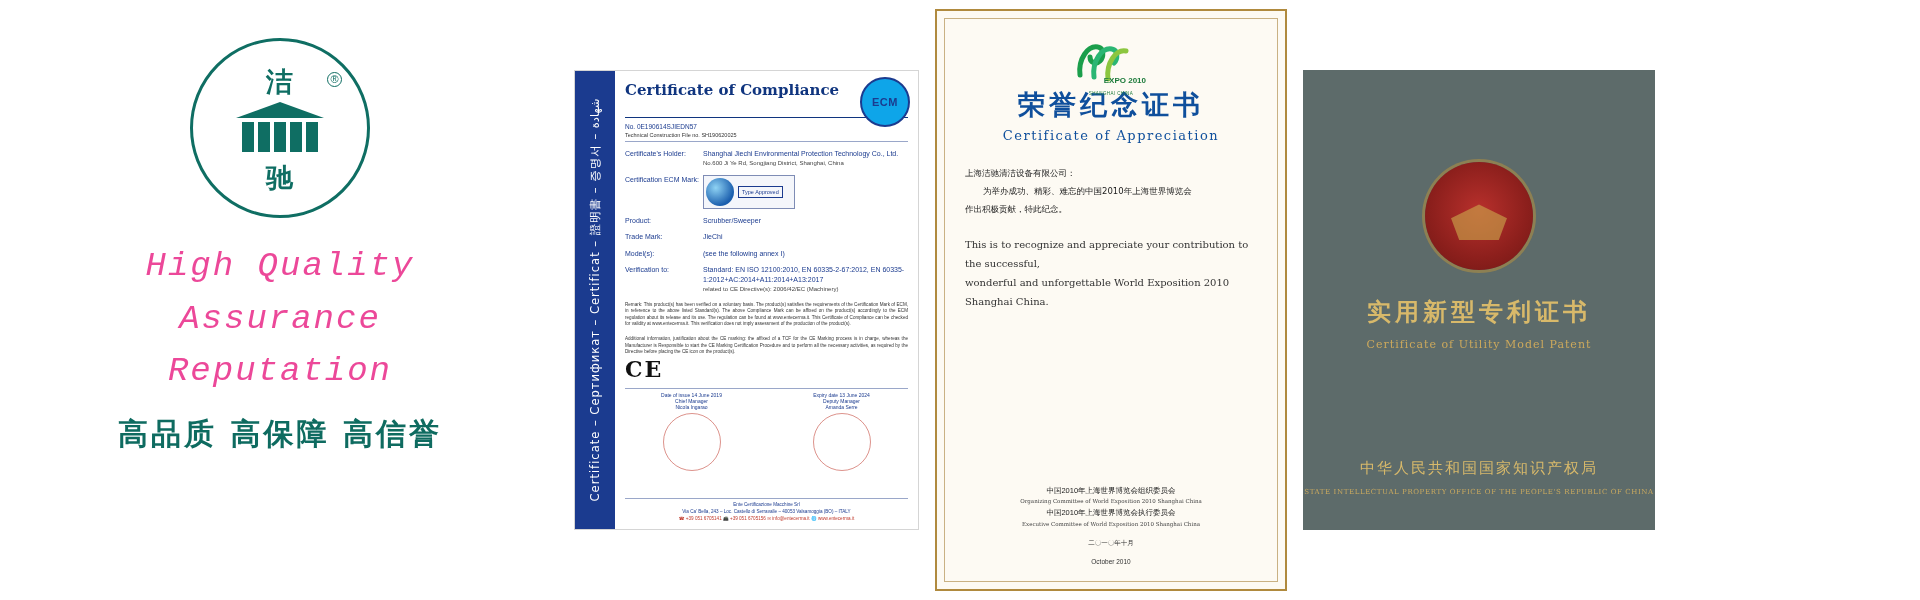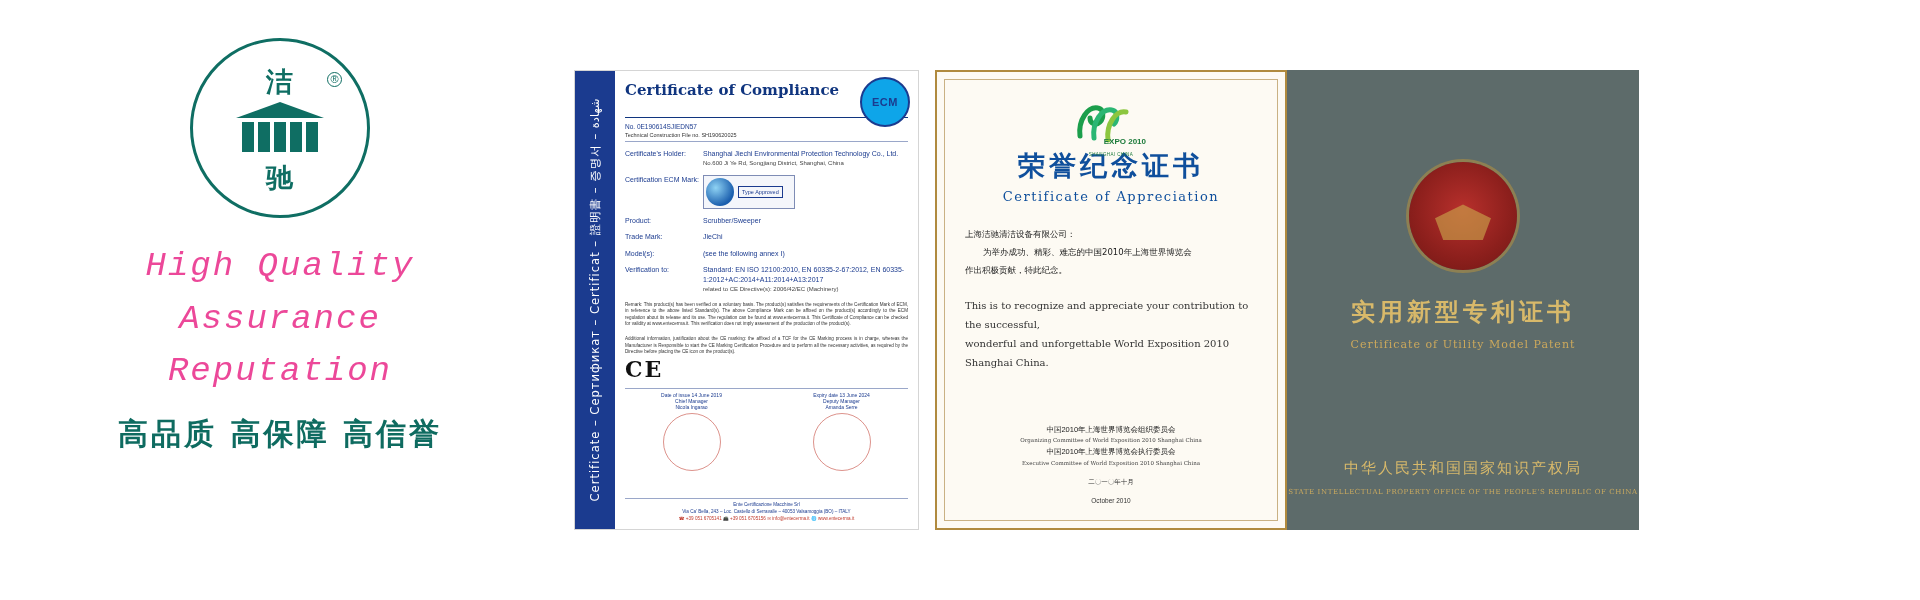--- a/index.html
+++ b/index.html
@@ -268,21 +268,21 @@
     padding-top: 3px;
     font-size: 4.6px;
     color: #1b3b8f;
     line-height: 1.5;
   }
   .ce-footer .red { color: #c0392b; }
 
   
   .cert-expo {
     width: 352px;
-    height: 460px;
+    height: 582px;
     margin-left: 16px;
     background: #fdfaf3;
     border: 2px solid #b08a3e;
     padding: 7px;
     box-sizing: border-box;
   }
   .expo-inner {
     width: 100%;
     height: 100%;
     border: 1px solid #c9b183;
@@ -355,20 +355,21 @@
     color: #222;
     line-height: 1.7;
   }
   .expo-foot .en { font-size: 5.5px; color: #444; font-family: "DejaVu Serif", serif; }
   .expo-date { margin-top: 8px; font-size: 6.5px; color: #333; }
 
   
   .cert-patent {
     width: 352px;
     height: 460px;
+    margin-left: 16px;
     background: #5d6b6a;
     position: relative;
     display: flex;
     flex-direction: column;
     align-items: center;
     overflow: hidden;
   }
   .patent-emblem {
     width: 108px;
     height: 108px;

